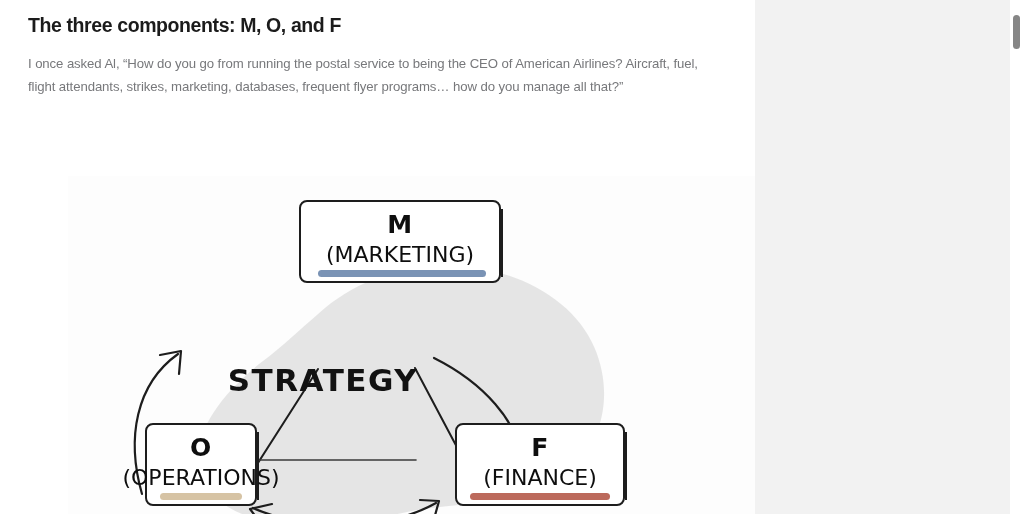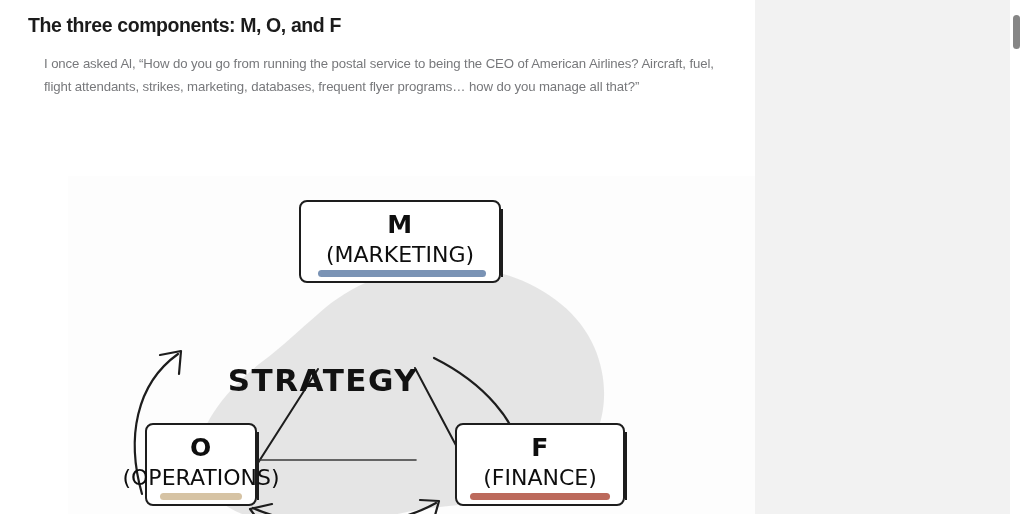--- a/index.html
+++ b/index.html
@@ -72,21 +72,21 @@
     color: #1b1b1b;
     line-height: 1.35;
   }
   .para {
     margin: 0;
     color: #77787b;
     font-size: 13.2px;
     line-height: 23px;
     letter-spacing: -0.1px;
   }
-  .para-1 { margin-top: 14px; width: 690px; margin-left: 16px; }
+  .para-1 { margin-top: 14px; width: 690px; }
   .para-2 { margin-top: 17px; }
 
   
   .diagram-figure {
     position: absolute;
     left: 28px;
     top: 160px;
     width: 692px;
     height: 354px;
     background: #fdfdfd;

